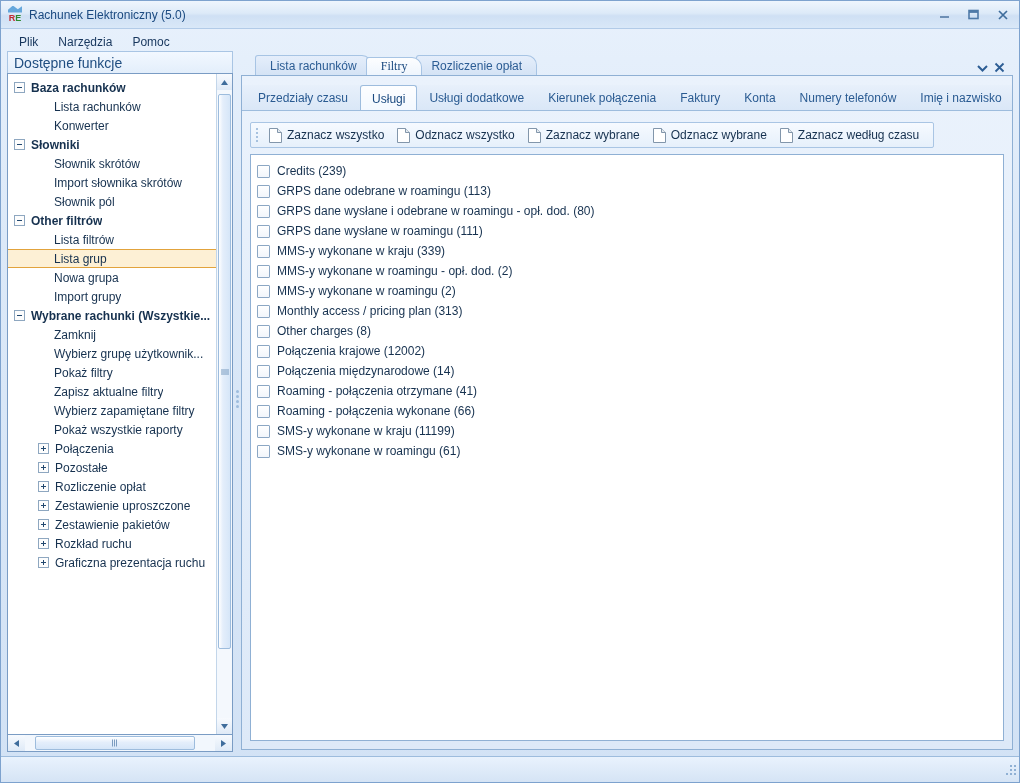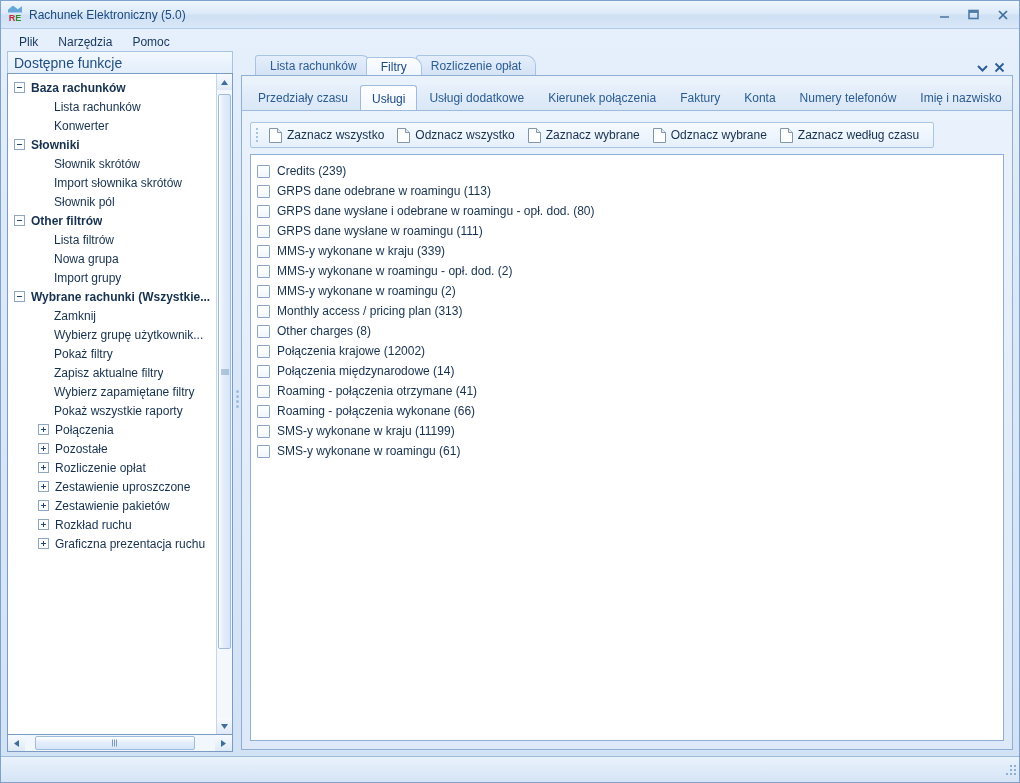--- a/index.html
+++ b/index.html
@@ -290,20 +290,21 @@
     transform: skewX(0deg);
     cursor: default;
     position: relative;
     white-space: nowrap;
   }
   .otab.active {
     background: linear-gradient(180deg,#fdfeff 0%, #eef5fd 100%);
     color: #1b4a80;
     z-index: 5;
     height: 18px;
+    font-family: Liberation Serif, serif;
   }
   #outer-tabs .spacer { flex: 1 1 auto; }
   #outer-tab-controls {
     display: flex; align-items: center; gap: 6px;
     padding: 0 8px 2px 0;
   }
   .tiny-btn { color:#2c5d94; cursor: default; display:flex; align-items:center; }
 
   
   #content-frame {
@@ -486,20 +487,23 @@
             <div class="tree-row" style="padding-left: 46px;">
               <span class="label">Słownik pól</span>
             </div>
             <div class="tree-row group">
               <span class="expander"></span>
               <span class="label">Other filtrów</span>
             </div>
             <div class="tree-row" style="padding-left: 46px;">
               <span class="label">Lista filtrów</span>
             </div>
+            <div class="tree-row selected" style="padding-left: 46px;">
+              <span class="label">Lista grup</span>
+            </div>
             <div class="tree-row" style="padding-left: 46px;">
               <span class="label">Nowa grupa</span>
             </div>
             <div class="tree-row" style="padding-left: 46px;">
               <span class="label">Import grupy</span>
             </div>
             <div class="tree-row group">
               <span class="expander"></span>
               <span class="label">Wybrane  rachunki  (Wszystkie...</span>
             </div>

